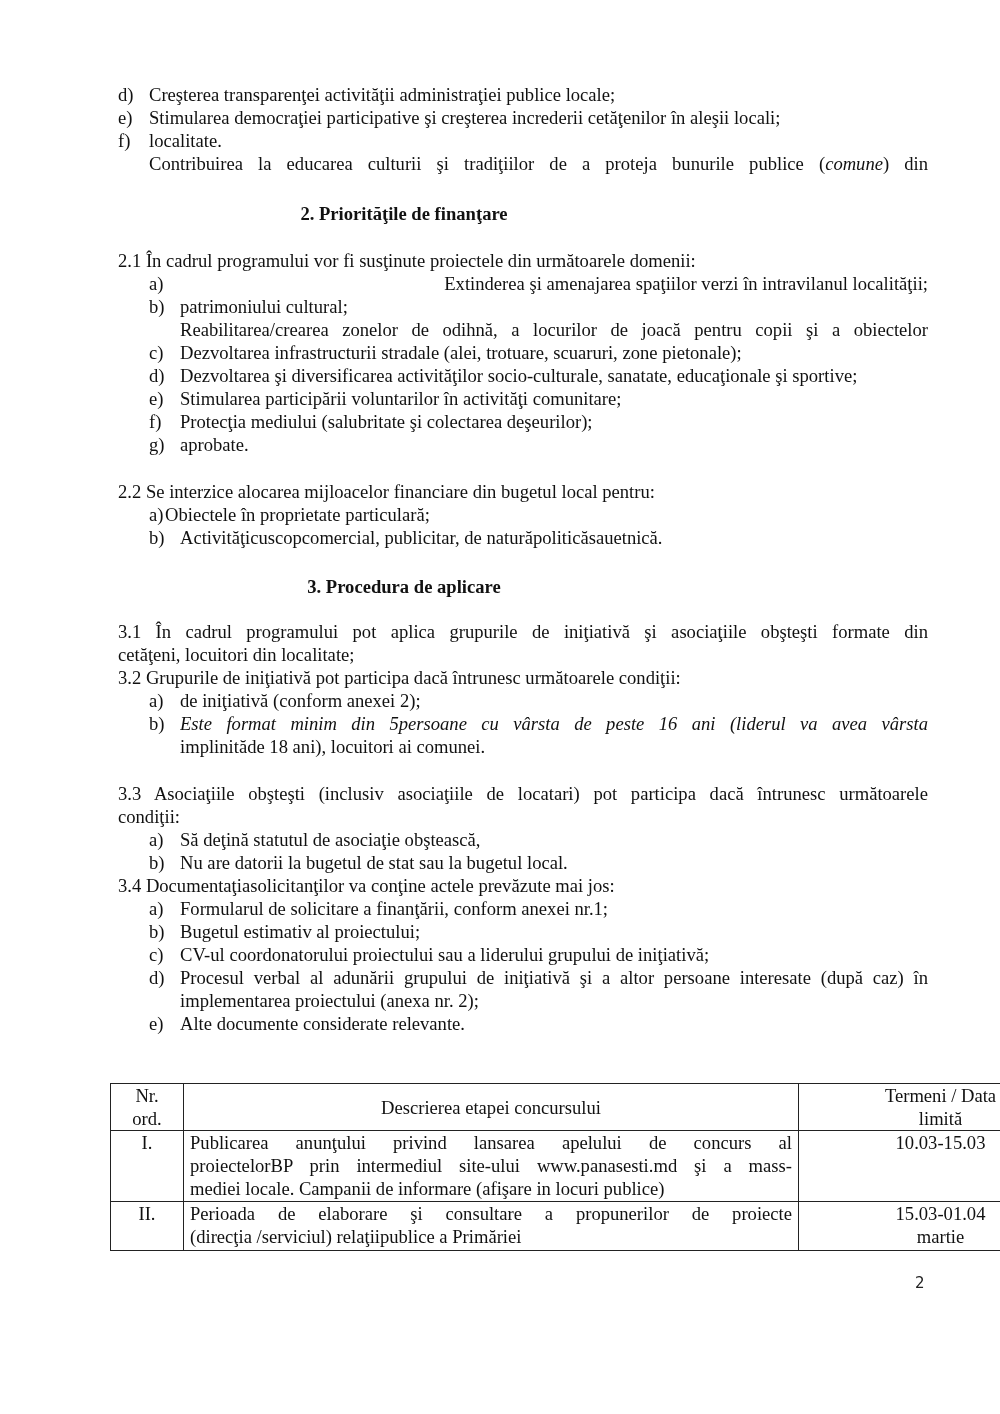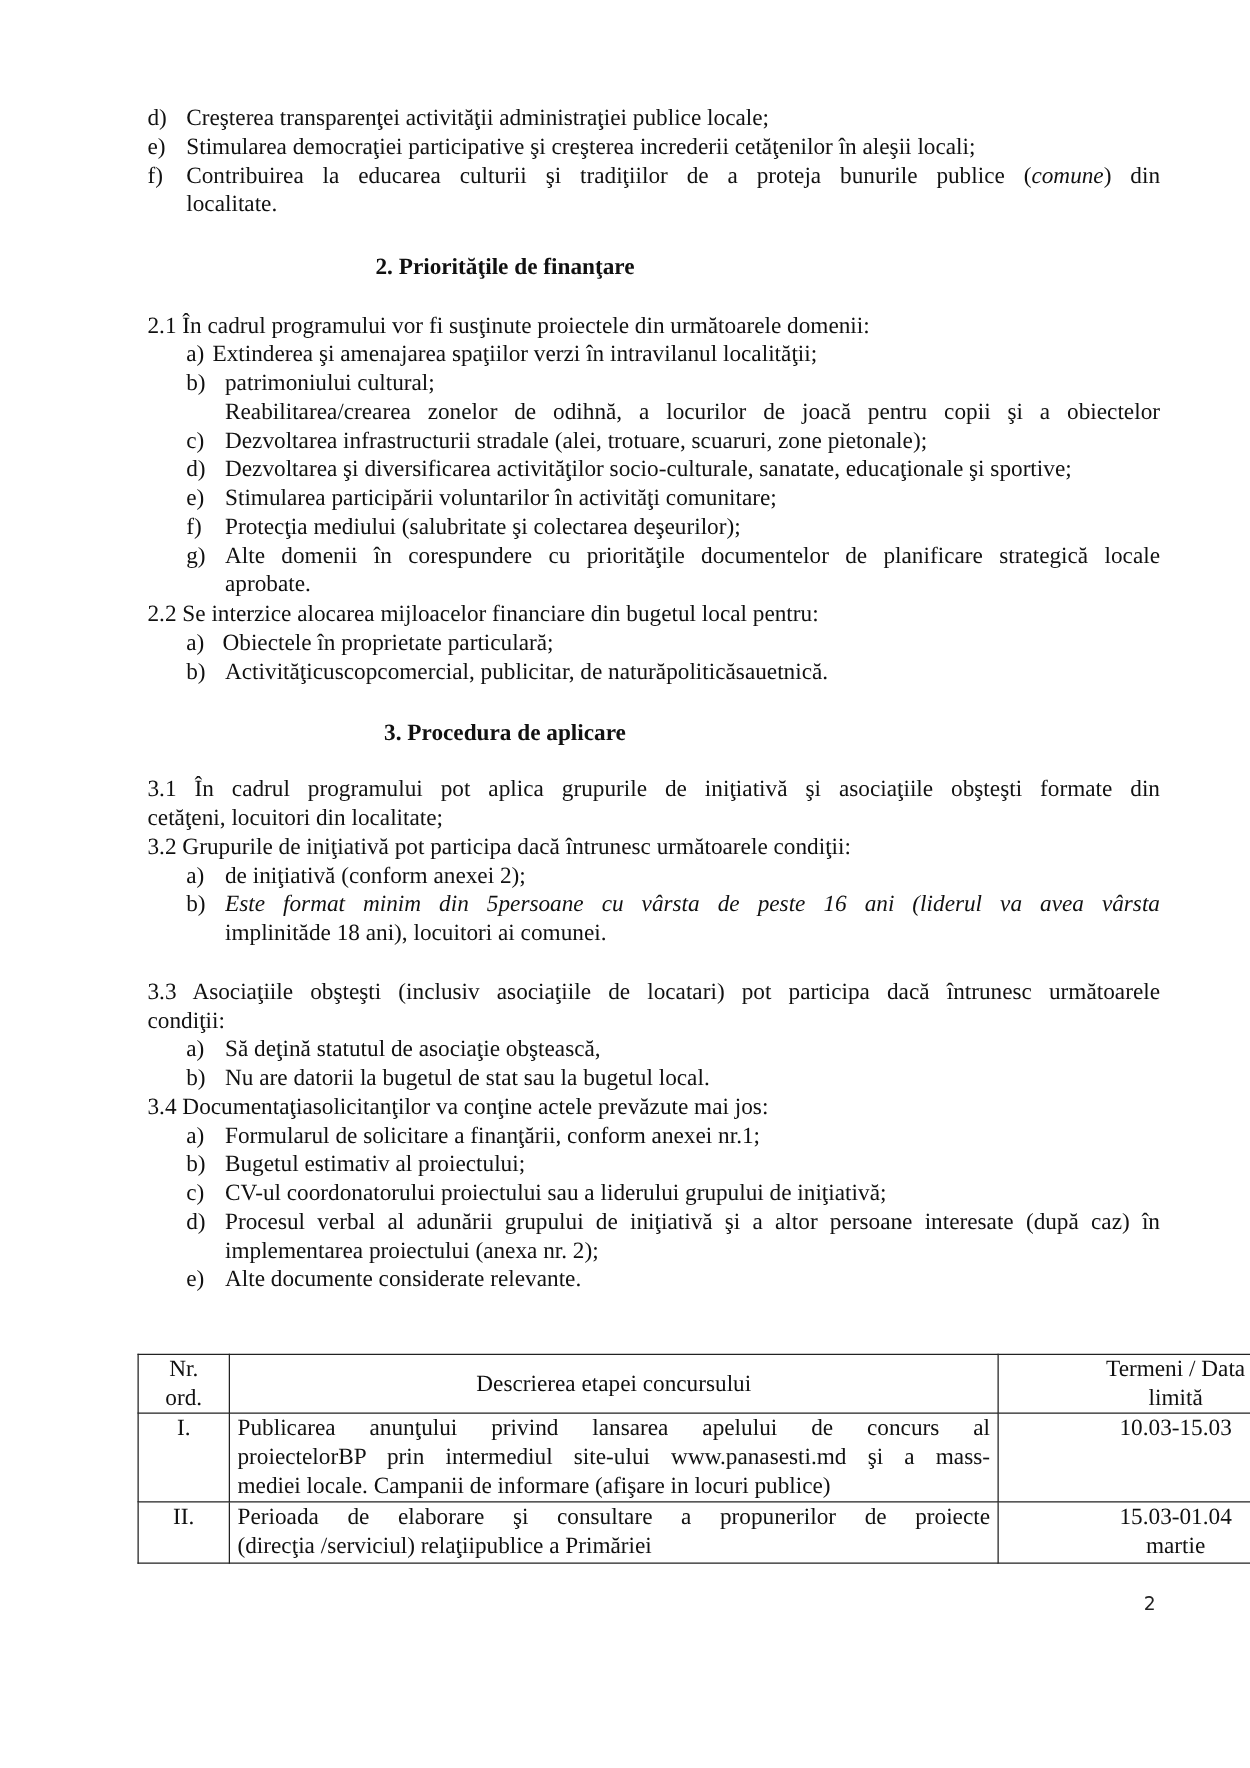--- a/index.html
+++ b/index.html
@@ -105,33 +105,33 @@
     <div class="li line">
       <span class="marker">d)</span>
       <span class="txt" style="padding-left:31px;">Creşterea transparenţei activităţii administraţiei publice locale;</span>
     </div>
     <div class="li line">
       <span class="marker">e)</span>
       <span class="txt" style="padding-left:31px;">Stimularea democraţiei participative şi creşterea increderii cetăţenilor în aleşii locali;</span>
     </div>
     <div class="li">
       <span class="marker">f)</span>
+      <div class="line" style="margin-left:31px;">localitate.</div>
       <div class="line just" style="margin-left:31px; height:23px; overflow:hidden;"><span>Contribuirea la educarea culturii şi tradiţiilor de a proteja bunurile publice (</span><em>comune</em><span>) din</span></div>
-      <div class="line" style="margin-left:31px;">localitate.</div>
     </div>
   </div>
 
   <div class="heading" style="top:202px;">2. Priorităţile de finanţare</div>
 
   <div class="blk" style="top:249px;">
     <div class="line">2.1 În cadrul programului vor fi susţinute proiectele din următoarele domenii:</div>
     <div id="list21">
         <div class="li" style="margin-left: 31px; width: 779px;">
           <span class="marker">a)</span>
-          <div class="line" style="margin-left: 21px; overflow: hidden;">Extinderea şi amenajarea spaţiilor verzi în intravilanul localităţii;</div>
+          <div class="line" style="margin-left: 31px; overflow: hidden; text-align: right;">Extinderea şi amenajarea spaţiilor verzi în intravilanul localităţii;</div>
         </div>
         <div class="li" style="margin-left: 31px; width: 779px;">
           <span class="marker">b)</span>
           <div class="line" style="margin-left: 31px;">patrimoniului cultural;</div>
           <div class="line just" style="margin-left: 31px; overflow: hidden;">Reabilitarea/crearea zonelor de odihnă, a locurilor de joacă pentru copii şi a obiectelor</div>
         </div>
         <div class="li" style="margin-left: 31px; width: 779px;">
           <span class="marker">c)</span>
           <div class="line" style="margin-left: 31px; overflow: hidden;">Dezvoltarea infrastructurii stradale (alei, trotuare, scuaruri, zone pietonale);</div>
         </div>
@@ -142,32 +142,31 @@
         <div class="li" style="margin-left: 31px; width: 779px;">
           <span class="marker">e)</span>
           <div class="line" style="margin-left: 31px; overflow: hidden;">Stimularea participării voluntarilor în activităţi comunitare;</div>
         </div>
         <div class="li" style="margin-left: 31px; width: 779px;">
           <span class="marker">f)</span>
           <div class="line" style="margin-left: 31px; overflow: hidden;">Protecţia mediului (salubritate şi colectarea deşeurilor);</div>
         </div>
         <div class="li" style="margin-left: 31px; width: 779px;">
           <span class="marker">g)</span>
-          <div class="line just" style="margin-left: 31px; overflow: hidden;">Alte domenii în corespundere cu priorităţile documentelor de planificare strategică locale</div>
           <div class="line" style="margin-left: 31px;">aprobate.</div>
         </div>
       </div>
   </div>
 
   <div class="blk" style="top:480px;">
     <div class="line">2.2 Se interzice alocarea mijloacelor financiare din bugetul local pentru:</div>
     <div id="list22">
         <div class="li" style="margin-left: 31px; width: 779px;">
           <span class="marker">a)</span>
-          <div class="line" style="margin-left: 29px; overflow: hidden;">Obiectele în proprietate particulară;</div>
+          <div class="line" style="margin-left: 16px; overflow: hidden;">Obiectele în proprietate particulară;</div>
         </div>
         <div class="li" style="margin-left: 31px; width: 779px;">
           <span class="marker">b)</span>
           <div class="line" style="margin-left: 31px; overflow: hidden;">Activităţicuscopcomercial, publicitar, de naturăpoliticăsauetnică.</div>
         </div>
       </div>
   </div>
 
   <div class="heading" style="top:575px;">3. Procedura de aplicare</div>
 

